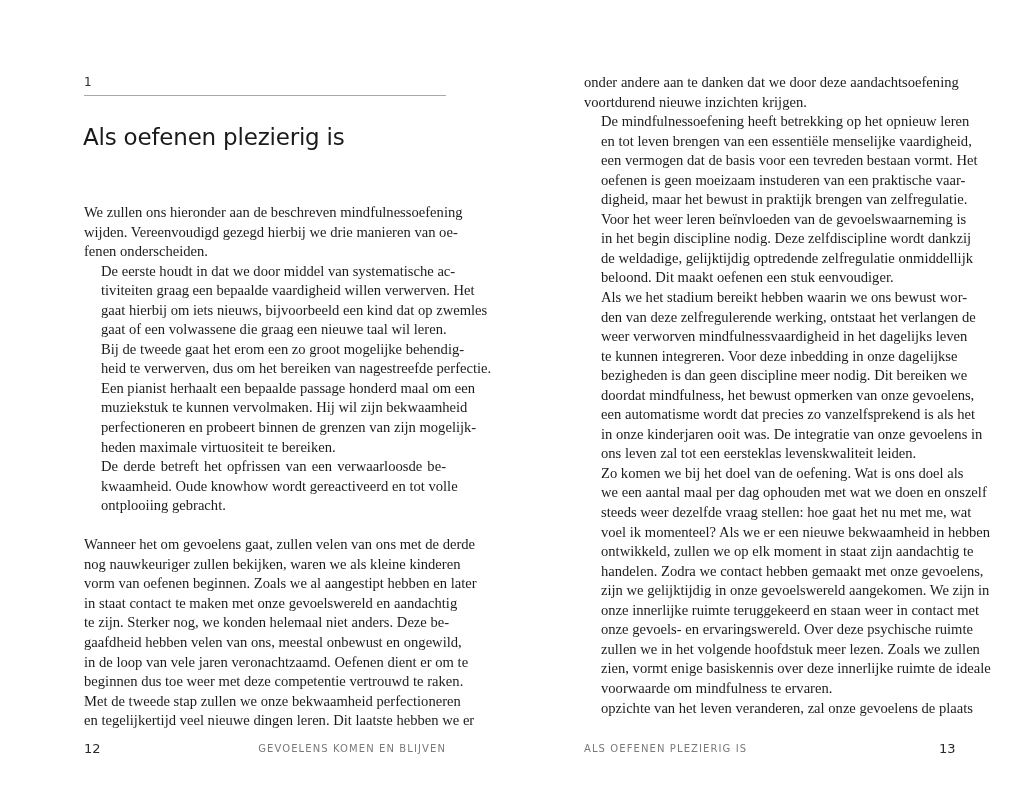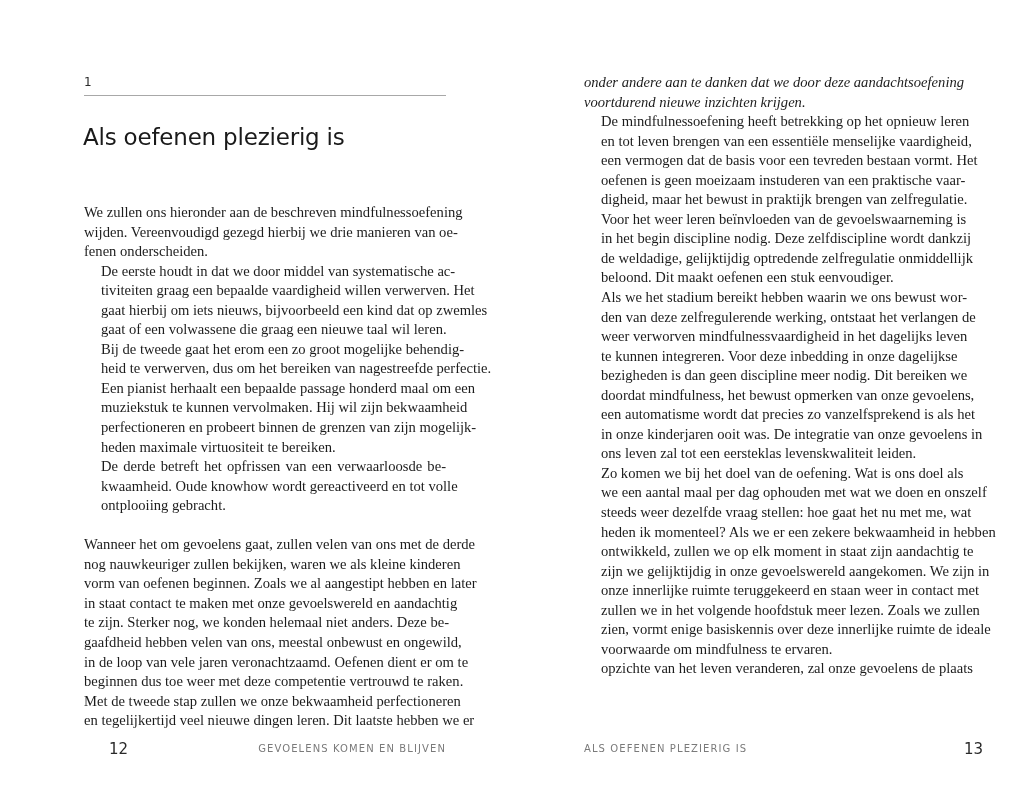--- a/index.html
+++ b/index.html
@@ -69,21 +69,20 @@
     }
     .text-block p.first {
       text-indent: 0;
     }
     .text-block p.section-start {
       margin-top: 19.55px;
       text-indent: 0;
     }
     .text-block p.cont {
       text-indent: 0;
-      font-style: italic;
     }
     .line {
       display: block;
       text-align: justify;
       text-align-last: justify;
       white-space: nowrap;
     }
     .line.last {
       text-align-last: left;
     }
@@ -93,22 +92,21 @@
 
     .footer {
       position: absolute;
       top: 742px;
       font-family: "DejaVu Sans", sans-serif;
       font-size: 10px;
       line-height: 14px;
     }
     .folio {
       color: #2a2a2a;
-      font-size: 15px;
-      margin-left: 25px;
+      font-size: 13px;
     }
     .running-head {
       color: #7a7a7a;
       letter-spacing: 1.1px;
       text-transform: uppercase;
     }
     .left .folio { left: 84px; }
     .left .running-head { right: 68px; }
     .right .running-head { left: 70px; }
     .right .folio { left: 425px; }
@@ -187,24 +185,26 @@
         <span class="line">bezigheden is dan geen discipline meer nodig. Dit bereiken we</span>
         <span class="line">doordat mindfulness, het bewust opmerken van onze gevoelens,</span>
         <span class="line">een automatisme wordt dat precies zo vanzelfsprekend is als het</span>
         <span class="line">in onze kinderjaren ooit was. De integratie van onze gevoelens in</span>
         <span class="line last">ons leven zal tot een eersteklas levenskwaliteit leiden.</span>
       </p>
       <p class="">
         <span class="line" style="text-indent: 17px;">Zo komen we bij het doel van de oefening. Wat is ons doel als</span>
         <span class="line">we een aantal maal per dag ophouden met wat we doen en onszelf</span>
         <span class="line">steeds weer dezelfde vraag stellen: hoe gaat het nu met me, wat</span>
-        <span class="line">heden ik momenteel? Als we er een zekere bekwaamheid in hebben</span>
+        <span class="line">voel ik momenteel? Als we er een nieuwe bekwaamheid in hebben</span>
         <span class="line">ontwikkeld, zullen we op elk moment in staat zijn aandachtig te</span>
+        <span class="line">handelen. Zodra we contact hebben gemaakt met onze gevoelens,</span>
         <span class="line">zijn we gelijktijdig in onze gevoelswereld aangekomen. We zijn in</span>
         <span class="line">onze innerlijke ruimte teruggekeerd en staan weer in contact met</span>
+        <span class="line">onze gevoels- en ervaringswereld. Over deze psychische ruimte</span>
         <span class="line">zullen we in het volgende hoofdstuk meer lezen. Zoals we zullen</span>
         <span class="line">zien, vormt enige basiskennis over deze innerlijke ruimte de ideale</span>
         <span class="line last">voorwaarde om mindfulness te ervaren.</span>
       </p>
       <p class="">
         <span class="line">opzichte van het leven veranderen, zal onze gevoelens de plaats</span>
       </p>
     </div>
   <div class="footer running-head">ALS OEFENEN PLEZIERIG IS</div>
   <div class="footer folio">13</div>

